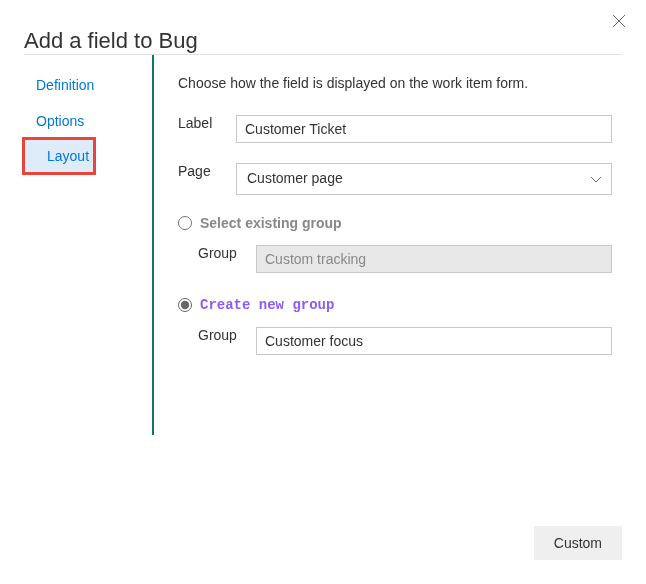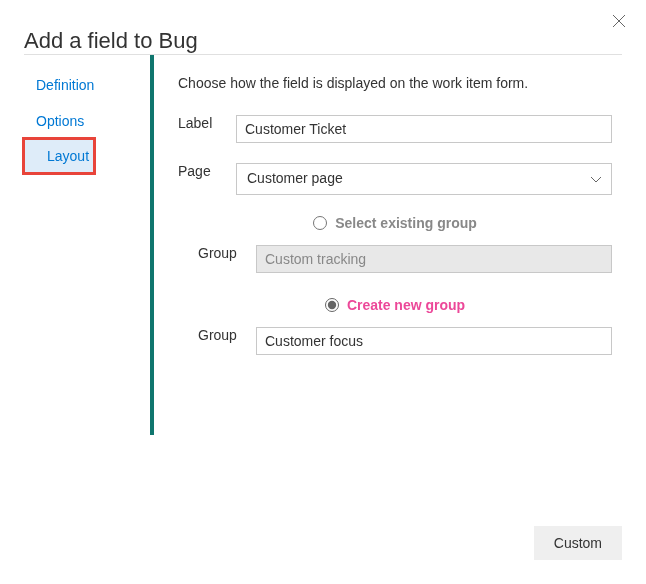--- a/index.html
+++ b/index.html
@@ -31,21 +31,21 @@
       border-top: 1px solid #e0e0e0;
       margin-bottom: 0;
     }
     .content {
       display: flex;
       min-height: 380px;
     }
     .sidebar {
       width: 130px;
       flex-shrink: 0;
-      border-right: 4px solid #0f766e;
+      border-right: 2px solid #0f766e;
       padding-top: 12px;
     }
     .sidebar-item {
       padding: 10px 12px;
       color: #0078d4;
       cursor: pointer;
       font-size: 14px;
     }
     .sidebar-item.selected {
       background: #deecf9;
@@ -113,35 +113,35 @@
       position: absolute;
       right: 10px;
       top: 50%;
       transform: translateY(-50%);
       pointer-events: none;
     }
     .radio-row {
       display: flex;
       align-items: center;
       margin-bottom: 14px;
-      justify-content: center;
     }
     .radio-input {
       width: 14px;
       height: 14px;
       margin-right: 8px;
       accent-color: #666;
     }
     .radio-label {
       color: #888;
       font-weight: 600;
       font-size: 14px;
     }
     .radio-label.active {
-      color: #ec4899;
+      color: #8b5cf6;
+      font-family: Liberation Mono, monospace;
     }
     .group-section {
       margin-bottom: 24px;
     }
     .footer {
       position: absolute;
       bottom: 24px;
       right: 24px;
       display: flex;
       gap: 10px;

